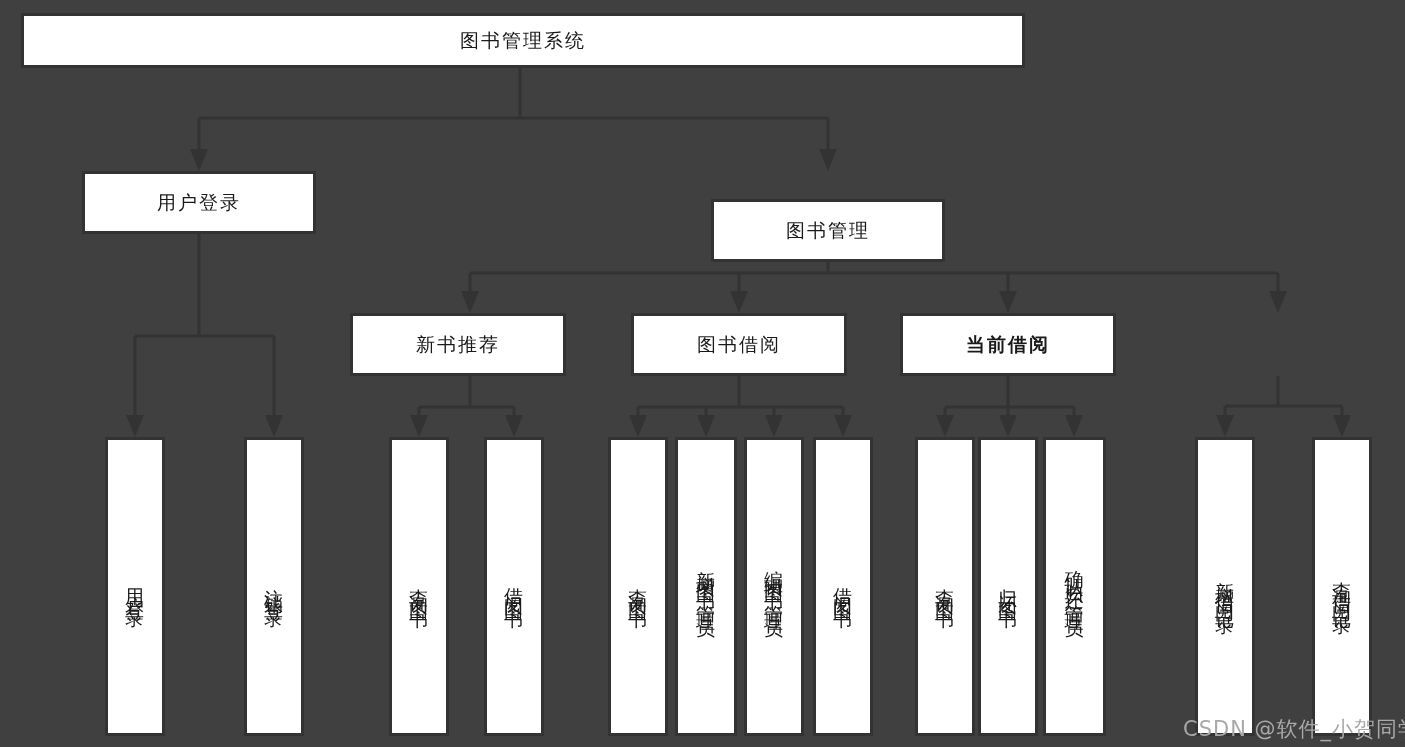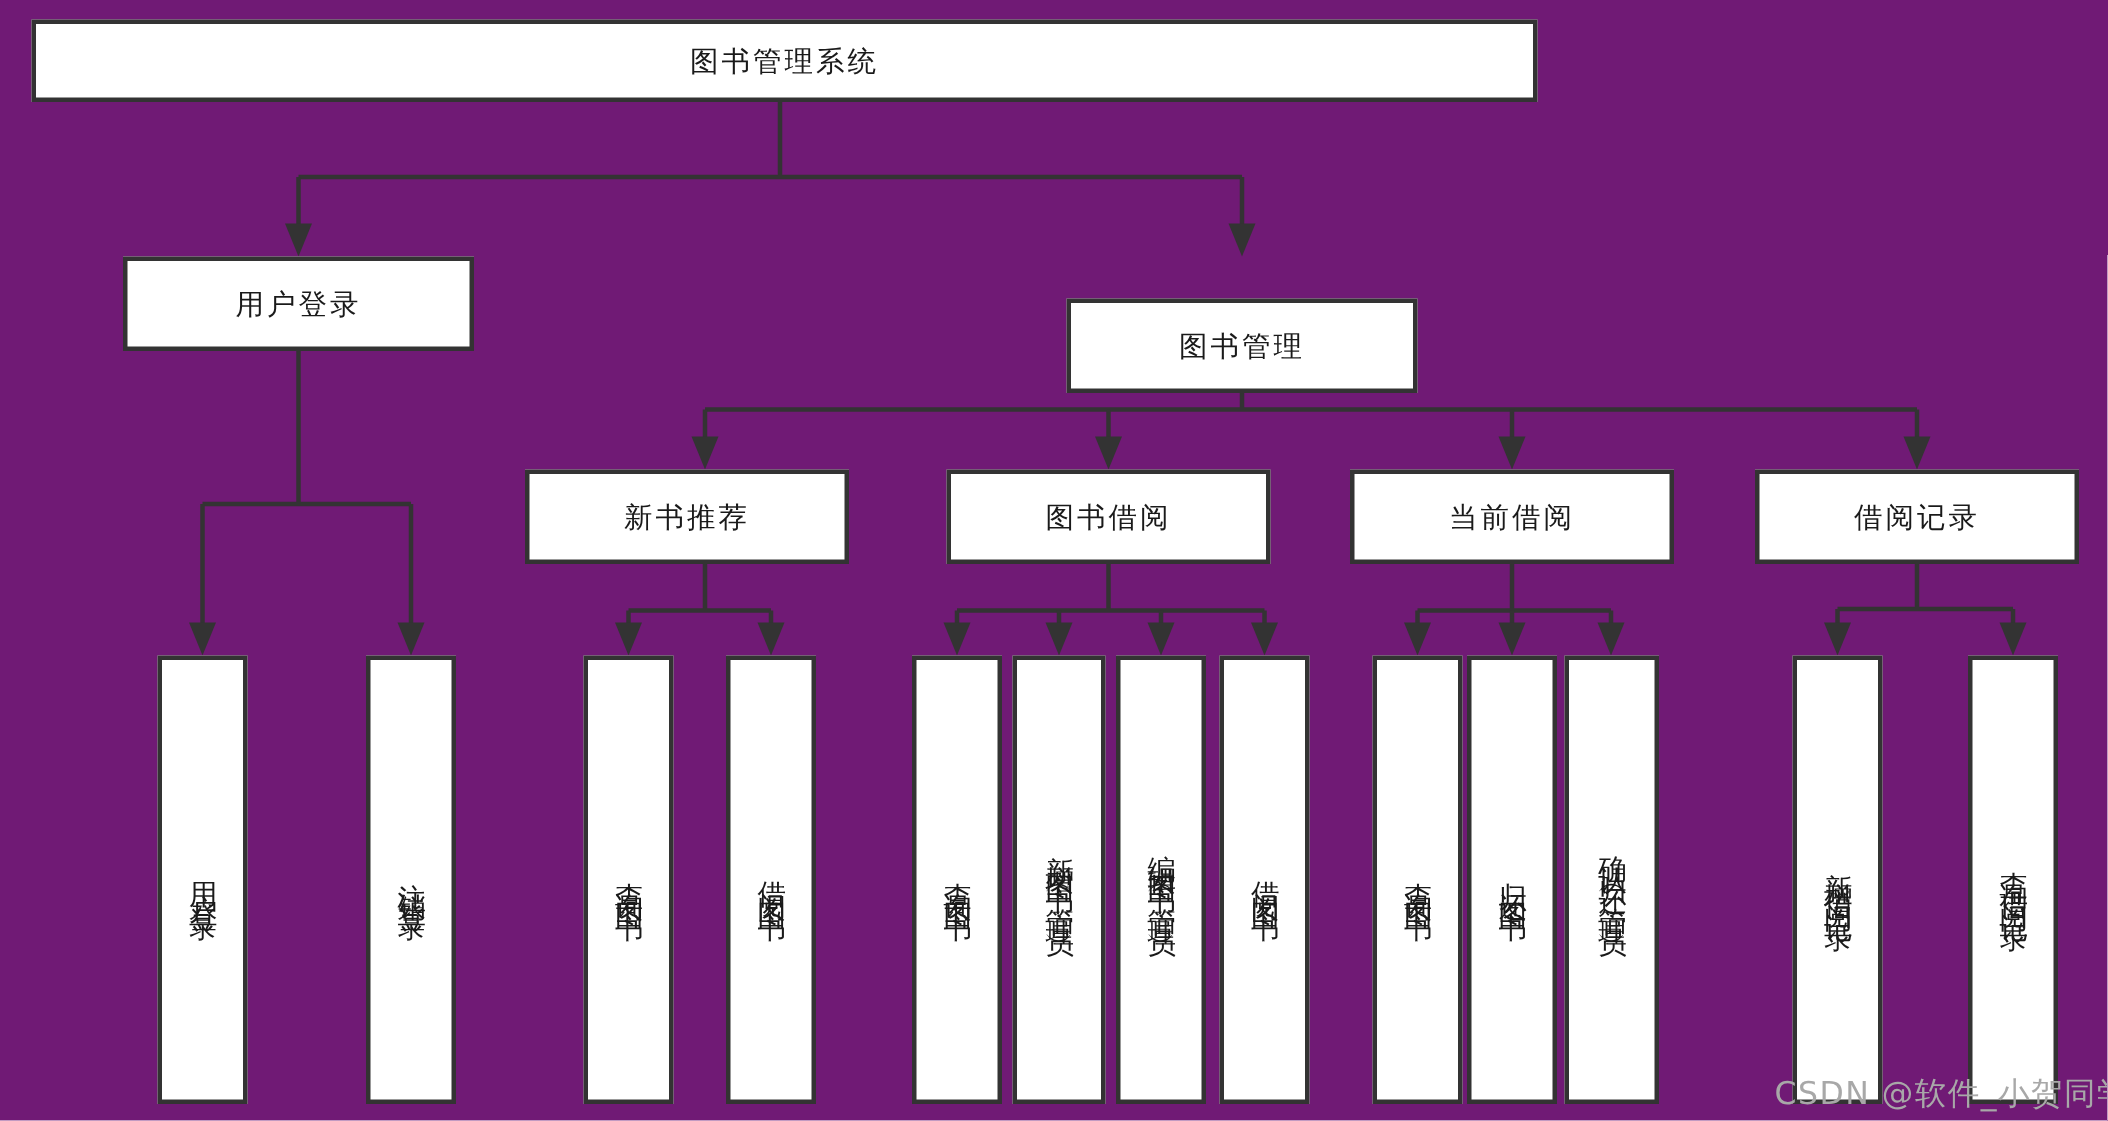--- a/index.html
+++ b/index.html
@@ -1,31 +1,31 @@
 <!DOCTYPE html>
 <html><head>
 <meta charset="utf-8">
 <style>
   html,body{margin:0;padding:0;background:#fff;}
   body{font-family:"DejaVu Sans","Liberation Sans",sans-serif;}
-  .canvas{position:relative;width:1405px;height:747px;background:#701a75;overflow:hidden;}
+  .canvas{position:relative;width:1405px;height:747px;background:#404040;overflow:hidden;}
   .layer{position:absolute;left:0;top:0;width:1405px;height:747px;}
   .node{position:absolute;box-sizing:border-box;border:3px solid #333333;background:#ffffff;
         display:flex;align-items:center;justify-content:center;color:#1a1a1a;}
   .hnode{font-size:19px;letter-spacing:2px;}
   .vnode span{writing-mode:vertical-rl;text-orientation:mixed;font-size:19px;
         letter-spacing:7px;line-height:1;white-space:nowrap;}
   
   .n-root{left:21px;top:13px;width:1004px;height:55px;}
   
   .n-l2a{left:82px;top:171px;width:234px;height:63px;}
   .n-l2b{left:711px;top:171px;width:234px;height:63px;margin-top:28px;}
   
   .l3{top:313px;width:216px;height:63px;}
-  .n-l3a{left:350px;} .n-l3b{left:631px;} .n-l3c{left:900px;} .n-l3d{left:1170px;}
+  .n-l3a{left:350px;} .n-l3b{left:631px;} .n-l3c{left:900px;font-weight:bold;} .n-l3d{left:1170px;}
   
   .l4{top:437px;width:60px;height:299px;}
   .n-u1{left:105px;} .n-u2{left:244px;}
   .n-r1{left:389px;} .n-r2{left:484px;}
   .n-b1{left:608px;} .n-b2{left:675px;width:62px;} .n-b3{left:744px;} .n-b4{left:813px;}
   .n-c1{left:915px;} .n-c2{left:978px;} .n-c3{left:1043px;width:63px;}
   .n-h1{left:1195px;} .n-h2{left:1312px;}
   .watermark{position:absolute;left:1183px;top:715px;font-size:21px;color:#a8a8a8;
         letter-spacing:1px;white-space:nowrap;}
 </style>
@@ -103,23 +103,20 @@
 
   <div class="node hnode l3 n-l3a">
       <span>新书推荐</span>
     </div>
   <div class="node hnode l3 n-l3b">
       <span>图书借阅</span>
     </div>
   <div class="node hnode l3 n-l3c">
       <span>当前借阅</span>
     </div>
-  <div class="node hnode l3 n-l3d">
-      <span>借阅记录</span>
-    </div>
 
   <div class="node vnode l4 n-u1">
       <span>用户登录</span>
     </div>
   <div class="node vnode l4 n-u2">
       <span>注销登录</span>
     </div>
 
   <div class="node vnode l4 n-r1">
       <span>查询图书</span>

